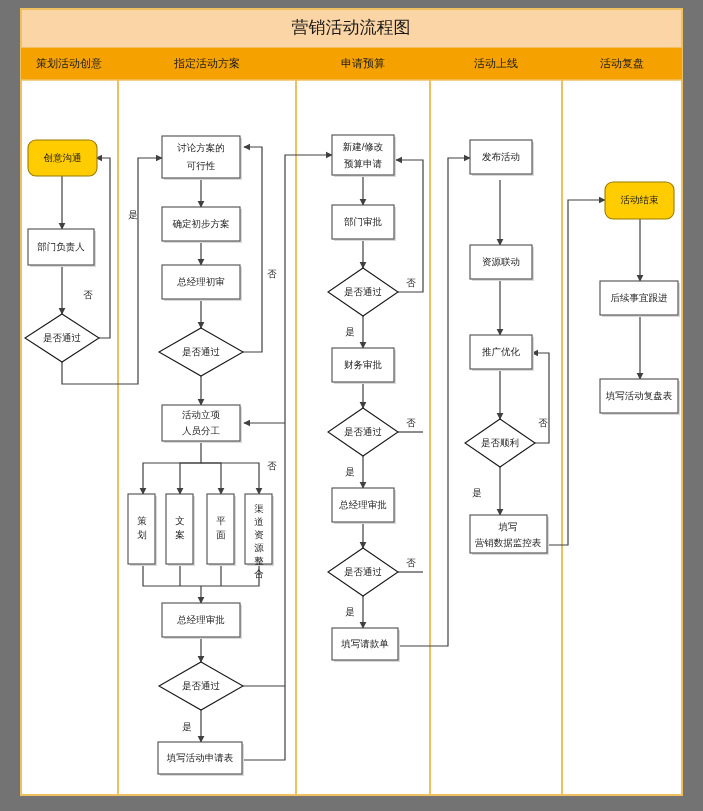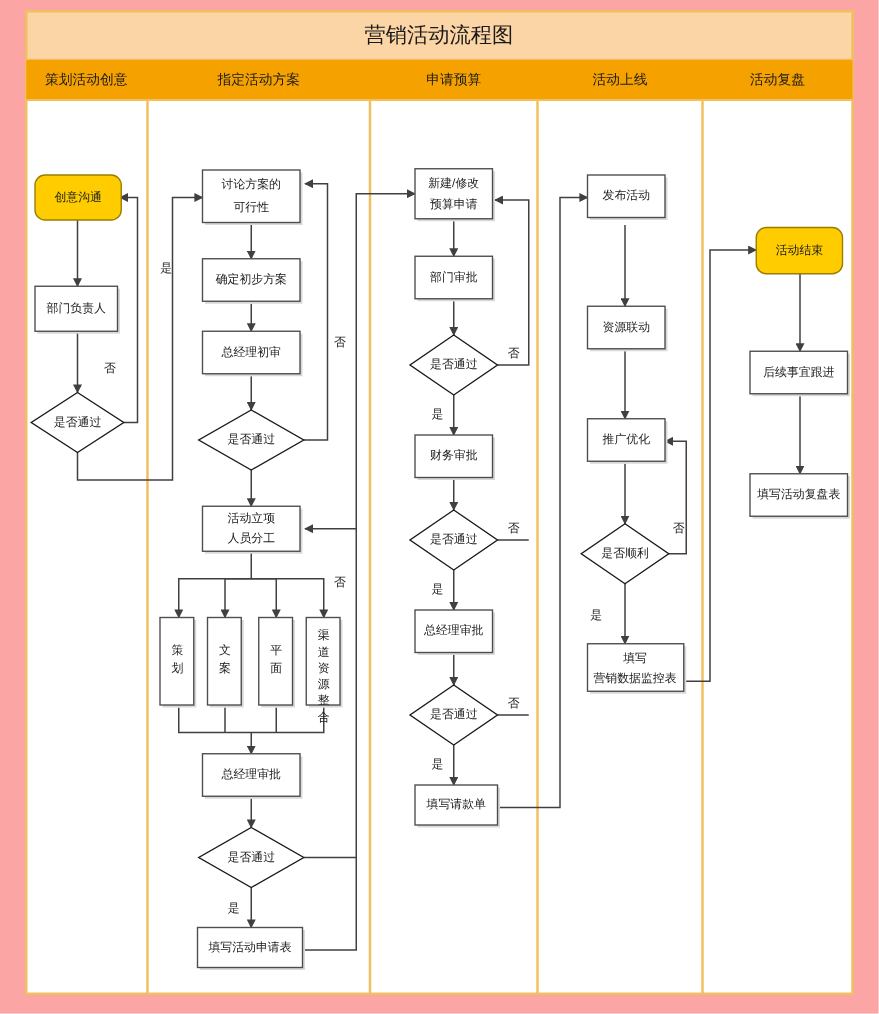--- a/index.html
+++ b/index.html
@@ -7,21 +7,21 @@
     margin: 0; padding: 0;
     width: 703px; height: 811px;
     background: #ffffff;
     font-family: "Liberation Sans", "DejaVu Sans", sans-serif;
     overflow: hidden;
   }
   #root {
     position: relative;
     width: 703px;
     height: 811px;
-    background: #fca5a5;
+    background: #737373;
   }
   #chart-svg {
     position: absolute;
     left: 0; top: 0;
     width: 703px; height: 811px;
   }
   .node-text {
     font-family: "Liberation Sans", "DejaVu Sans", sans-serif;
     font-size: 9.5px;
     fill: #1a1a1a;

